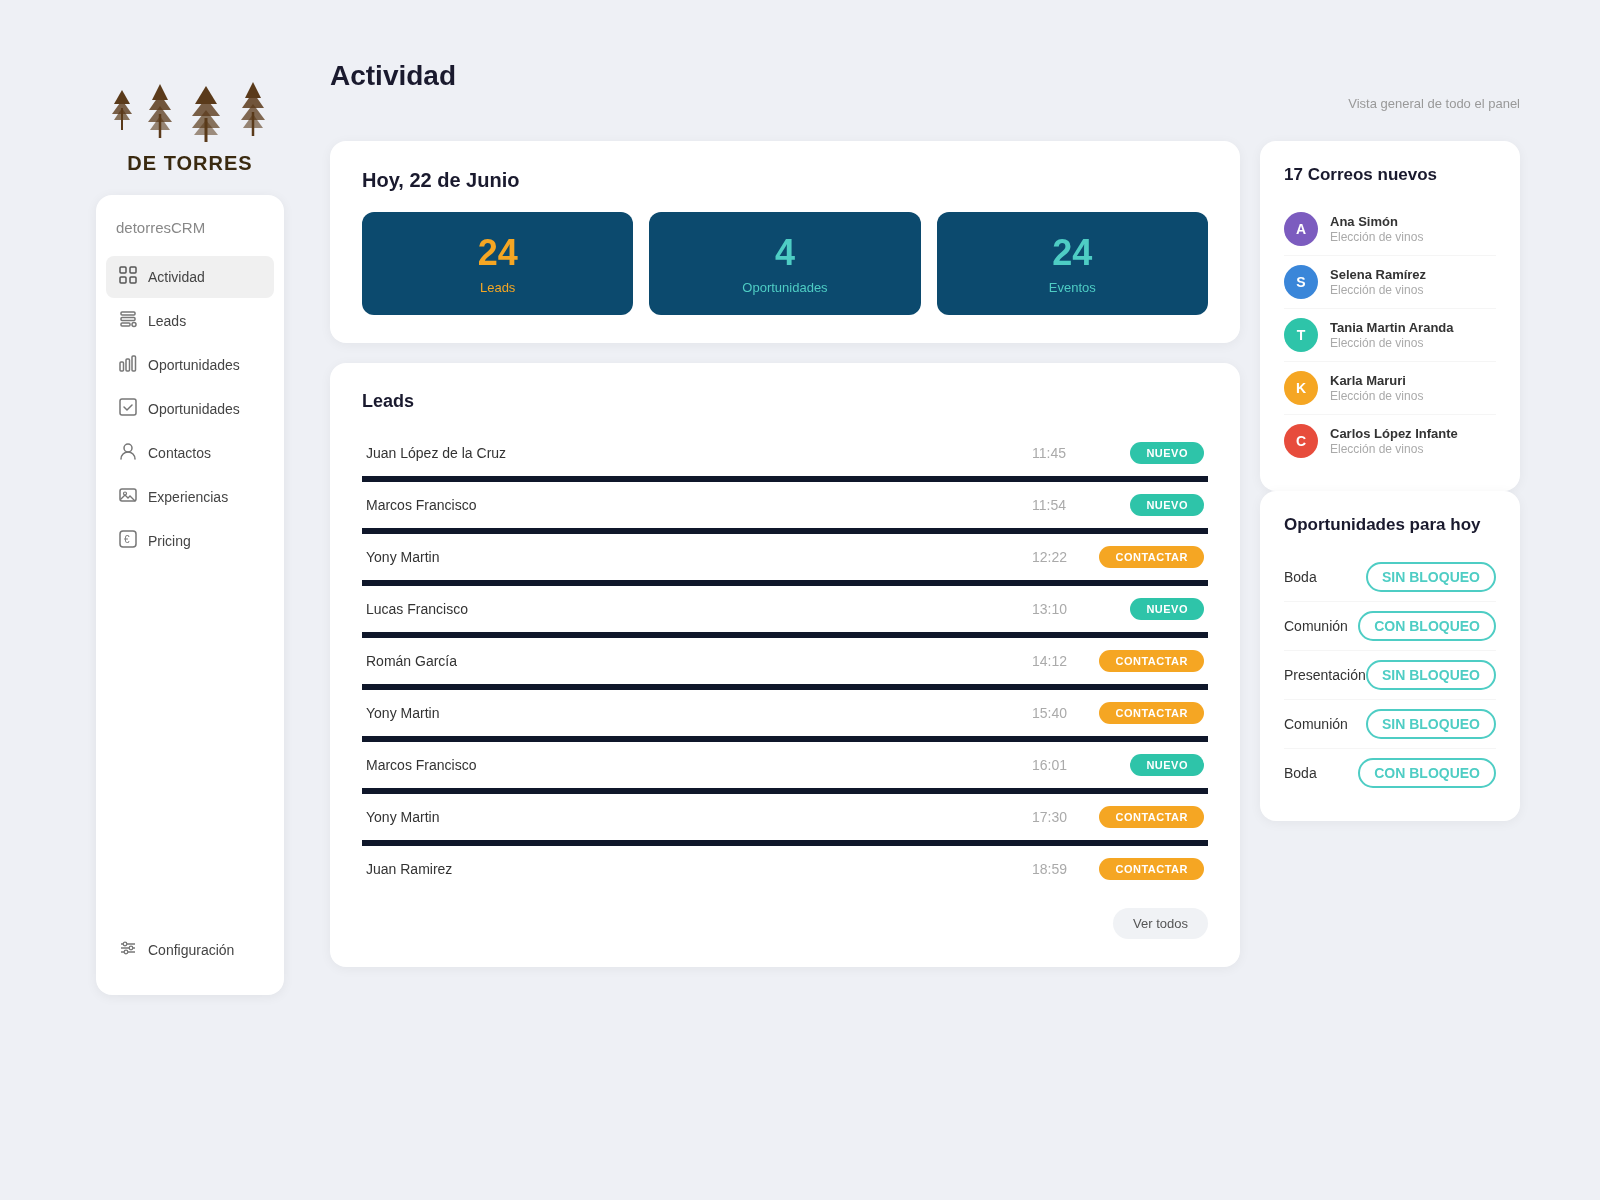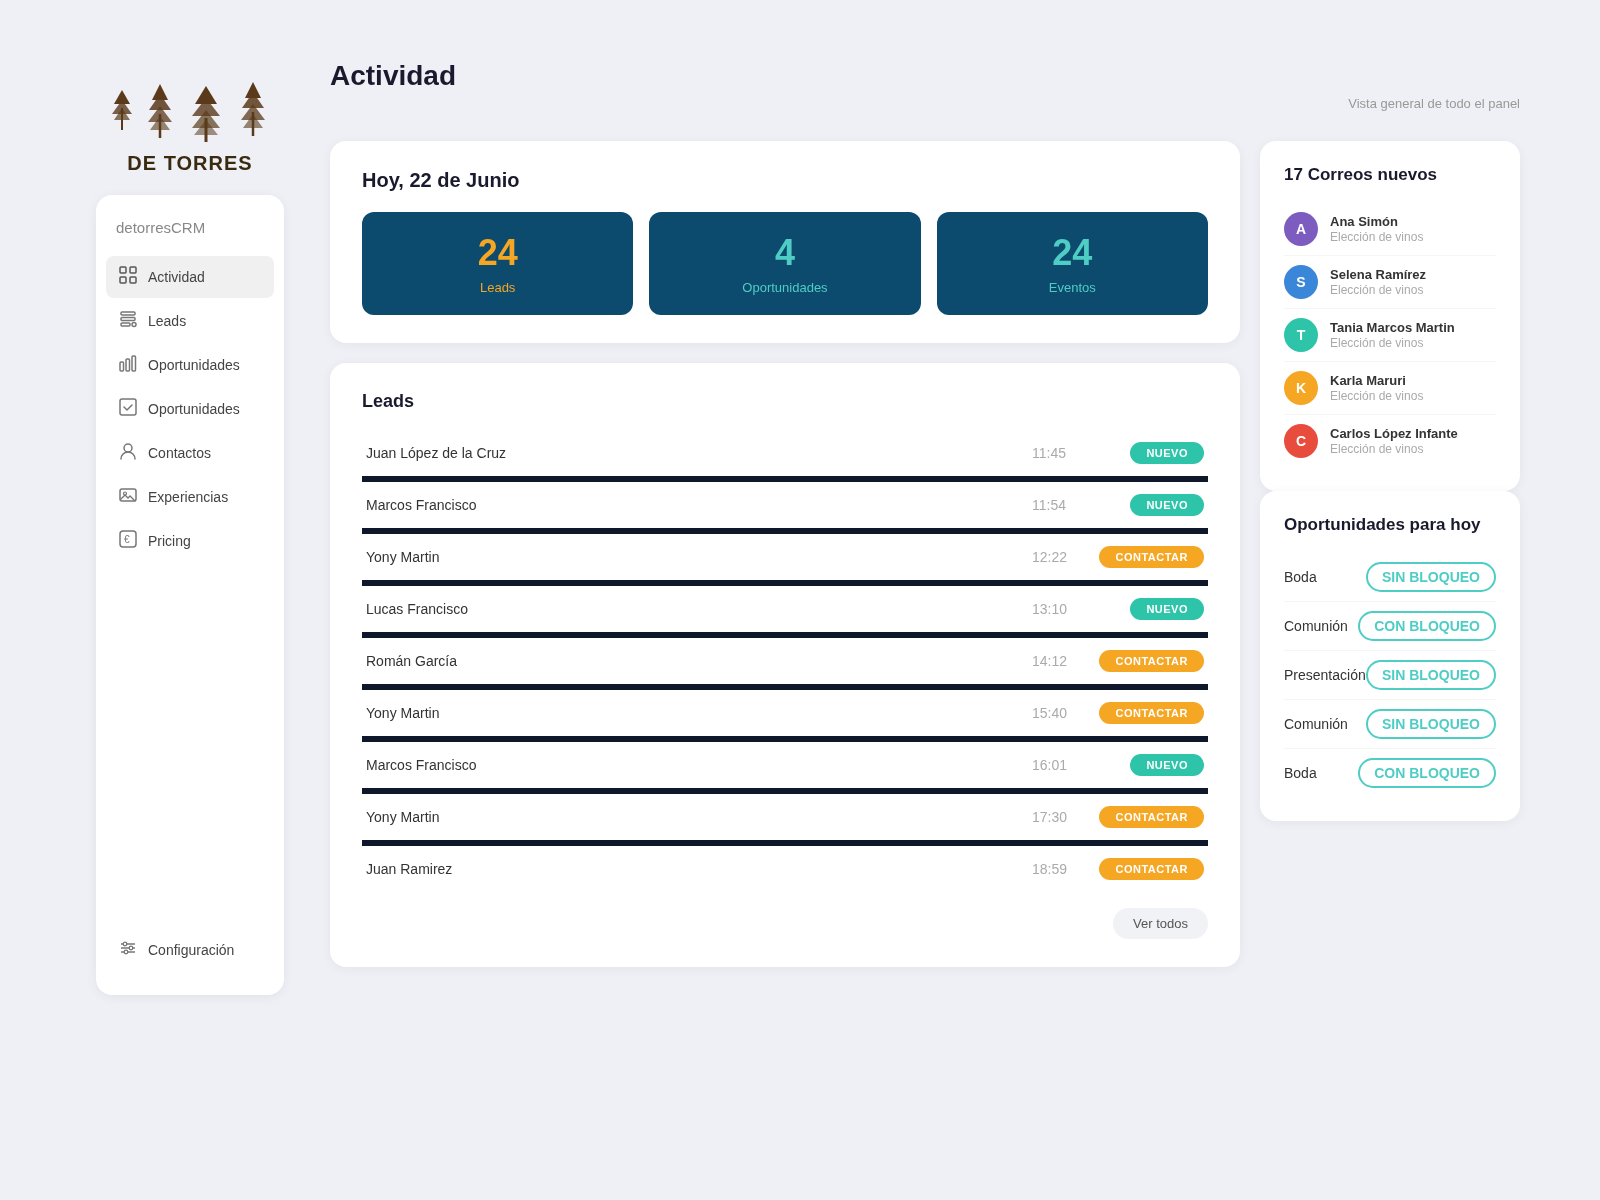--- a/index.html
+++ b/index.html
@@ -613,21 +613,21 @@
               <div class="correo-item">
       <div class="avatar av-blue">S</div>
       <div class="correo-info">
         <div class="correo-name">Selena Ramírez</div>
         <div class="correo-subject">Elección de vinos</div>
       </div>
     </div>
               <div class="correo-item">
       <div class="avatar av-green">T</div>
       <div class="correo-info">
-        <div class="correo-name">Tania Marcos Martin</div>
+        <div class="correo-name">Tania Martin Aranda</div>
         <div class="correo-subject">Elección de vinos</div>
       </div>
     </div>
               <div class="correo-item">
       <div class="avatar av-orange">K</div>
       <div class="correo-info">
         <div class="correo-name">Karla Maruri</div>
         <div class="correo-subject">Elección de vinos</div>
       </div>
     </div>

